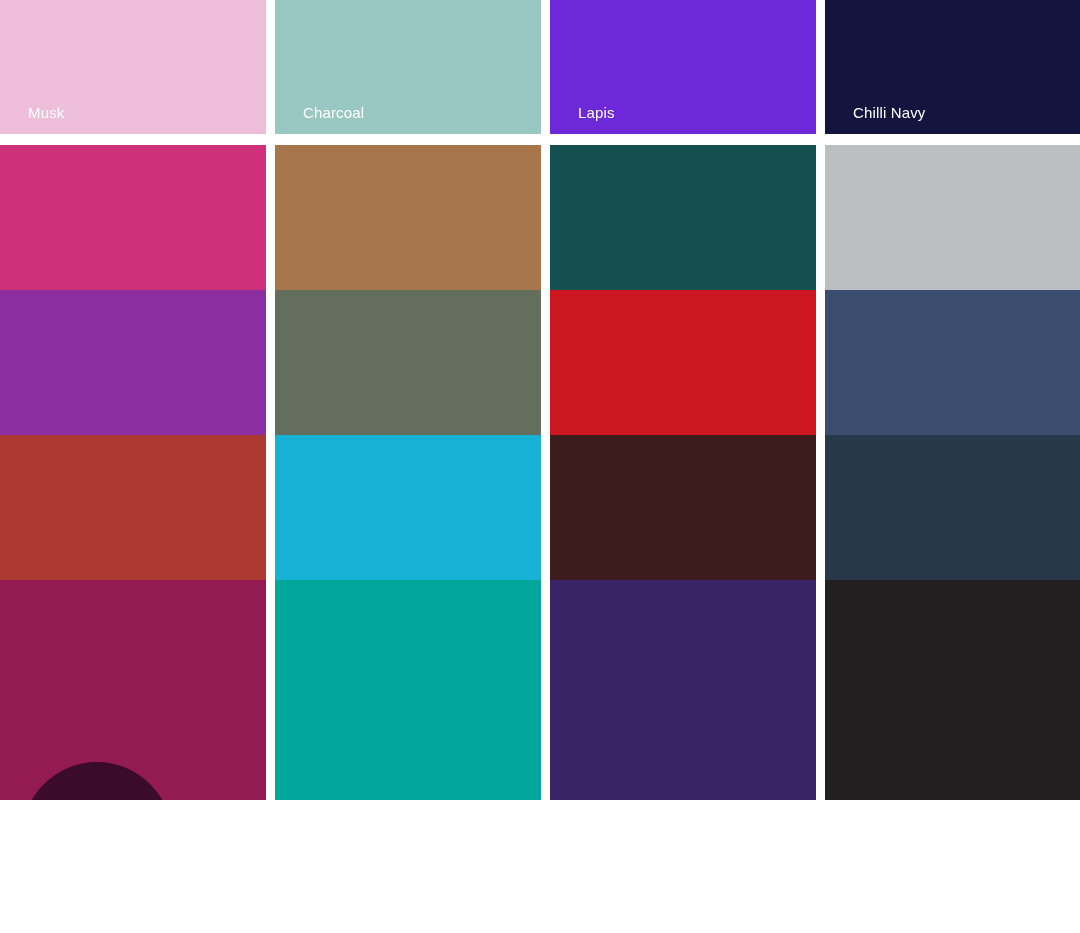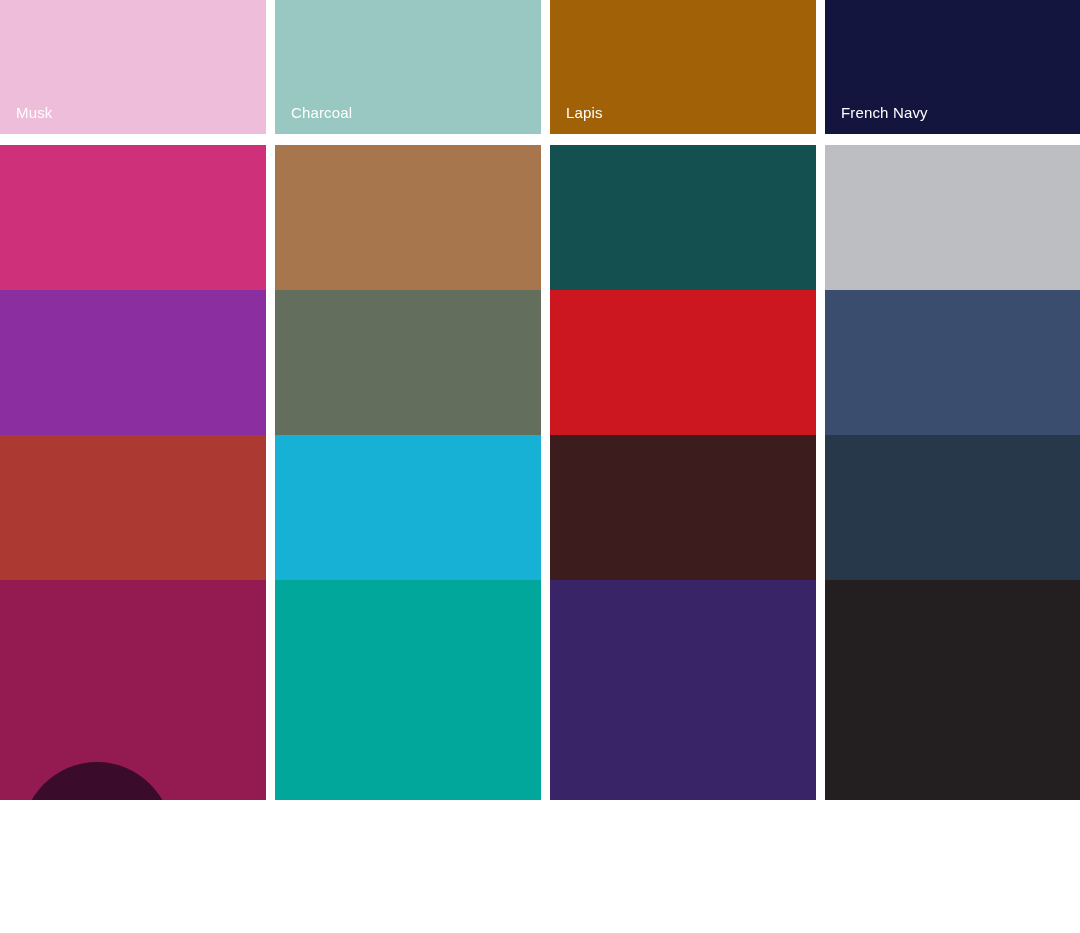--- a/index.html
+++ b/index.html
@@ -32,21 +32,21 @@
     width: 100%;
     height: 100%;
     overflow: hidden;
   }
 
   
   .swatch.tall { height: 220px; }
 
   .swatch-label {
     position: absolute;
-    left: 16px;
+    left: 28px;
     bottom: 12px;
     color: #ffffff;
     font-size: 15px;
     line-height: 18px;
     letter-spacing: 0.15px;
     white-space: nowrap;
     font-family: "Liberation Sans", sans-serif;
   }
 
   .swatch-blob {
@@ -59,25 +59,25 @@
 <body style="background-color: rgb(255, 255, 255);">
 
 <div class="swatch-grid">
 
   <div class="swatch" style="background-color: rgb(237, 189, 218);">
     <span class="swatch-label">Musk</span>
   </div>
   <div class="swatch" style="background-color: rgb(153, 199, 193);">
     <span class="swatch-label">Charcoal</span>
   </div>
-  <div class="swatch" style="background-color: #a16207;">
+  <div class="swatch" style="background-color: #6d28d9;">
     <span class="swatch-label">Lapis</span>
   </div>
   <div class="swatch" style="background-color: rgb(19, 21, 63);">
-    <span class="swatch-label">French Navy</span>
+    <span class="swatch-label">Chilli Navy</span>
   </div>
 
   <div class="swatch tall" style="background-color: rgb(206, 49, 121);">
     <span class="swatch-label">Orchid</span>
   </div>
   <div class="swatch tall" style="background-color: rgb(168, 118, 76);">
     <span class="swatch-label">Caramel</span>
   </div>
   <div class="swatch tall" style="background-color: rgb(19, 80, 79);">
     <span class="swatch-label">Forest</span>

